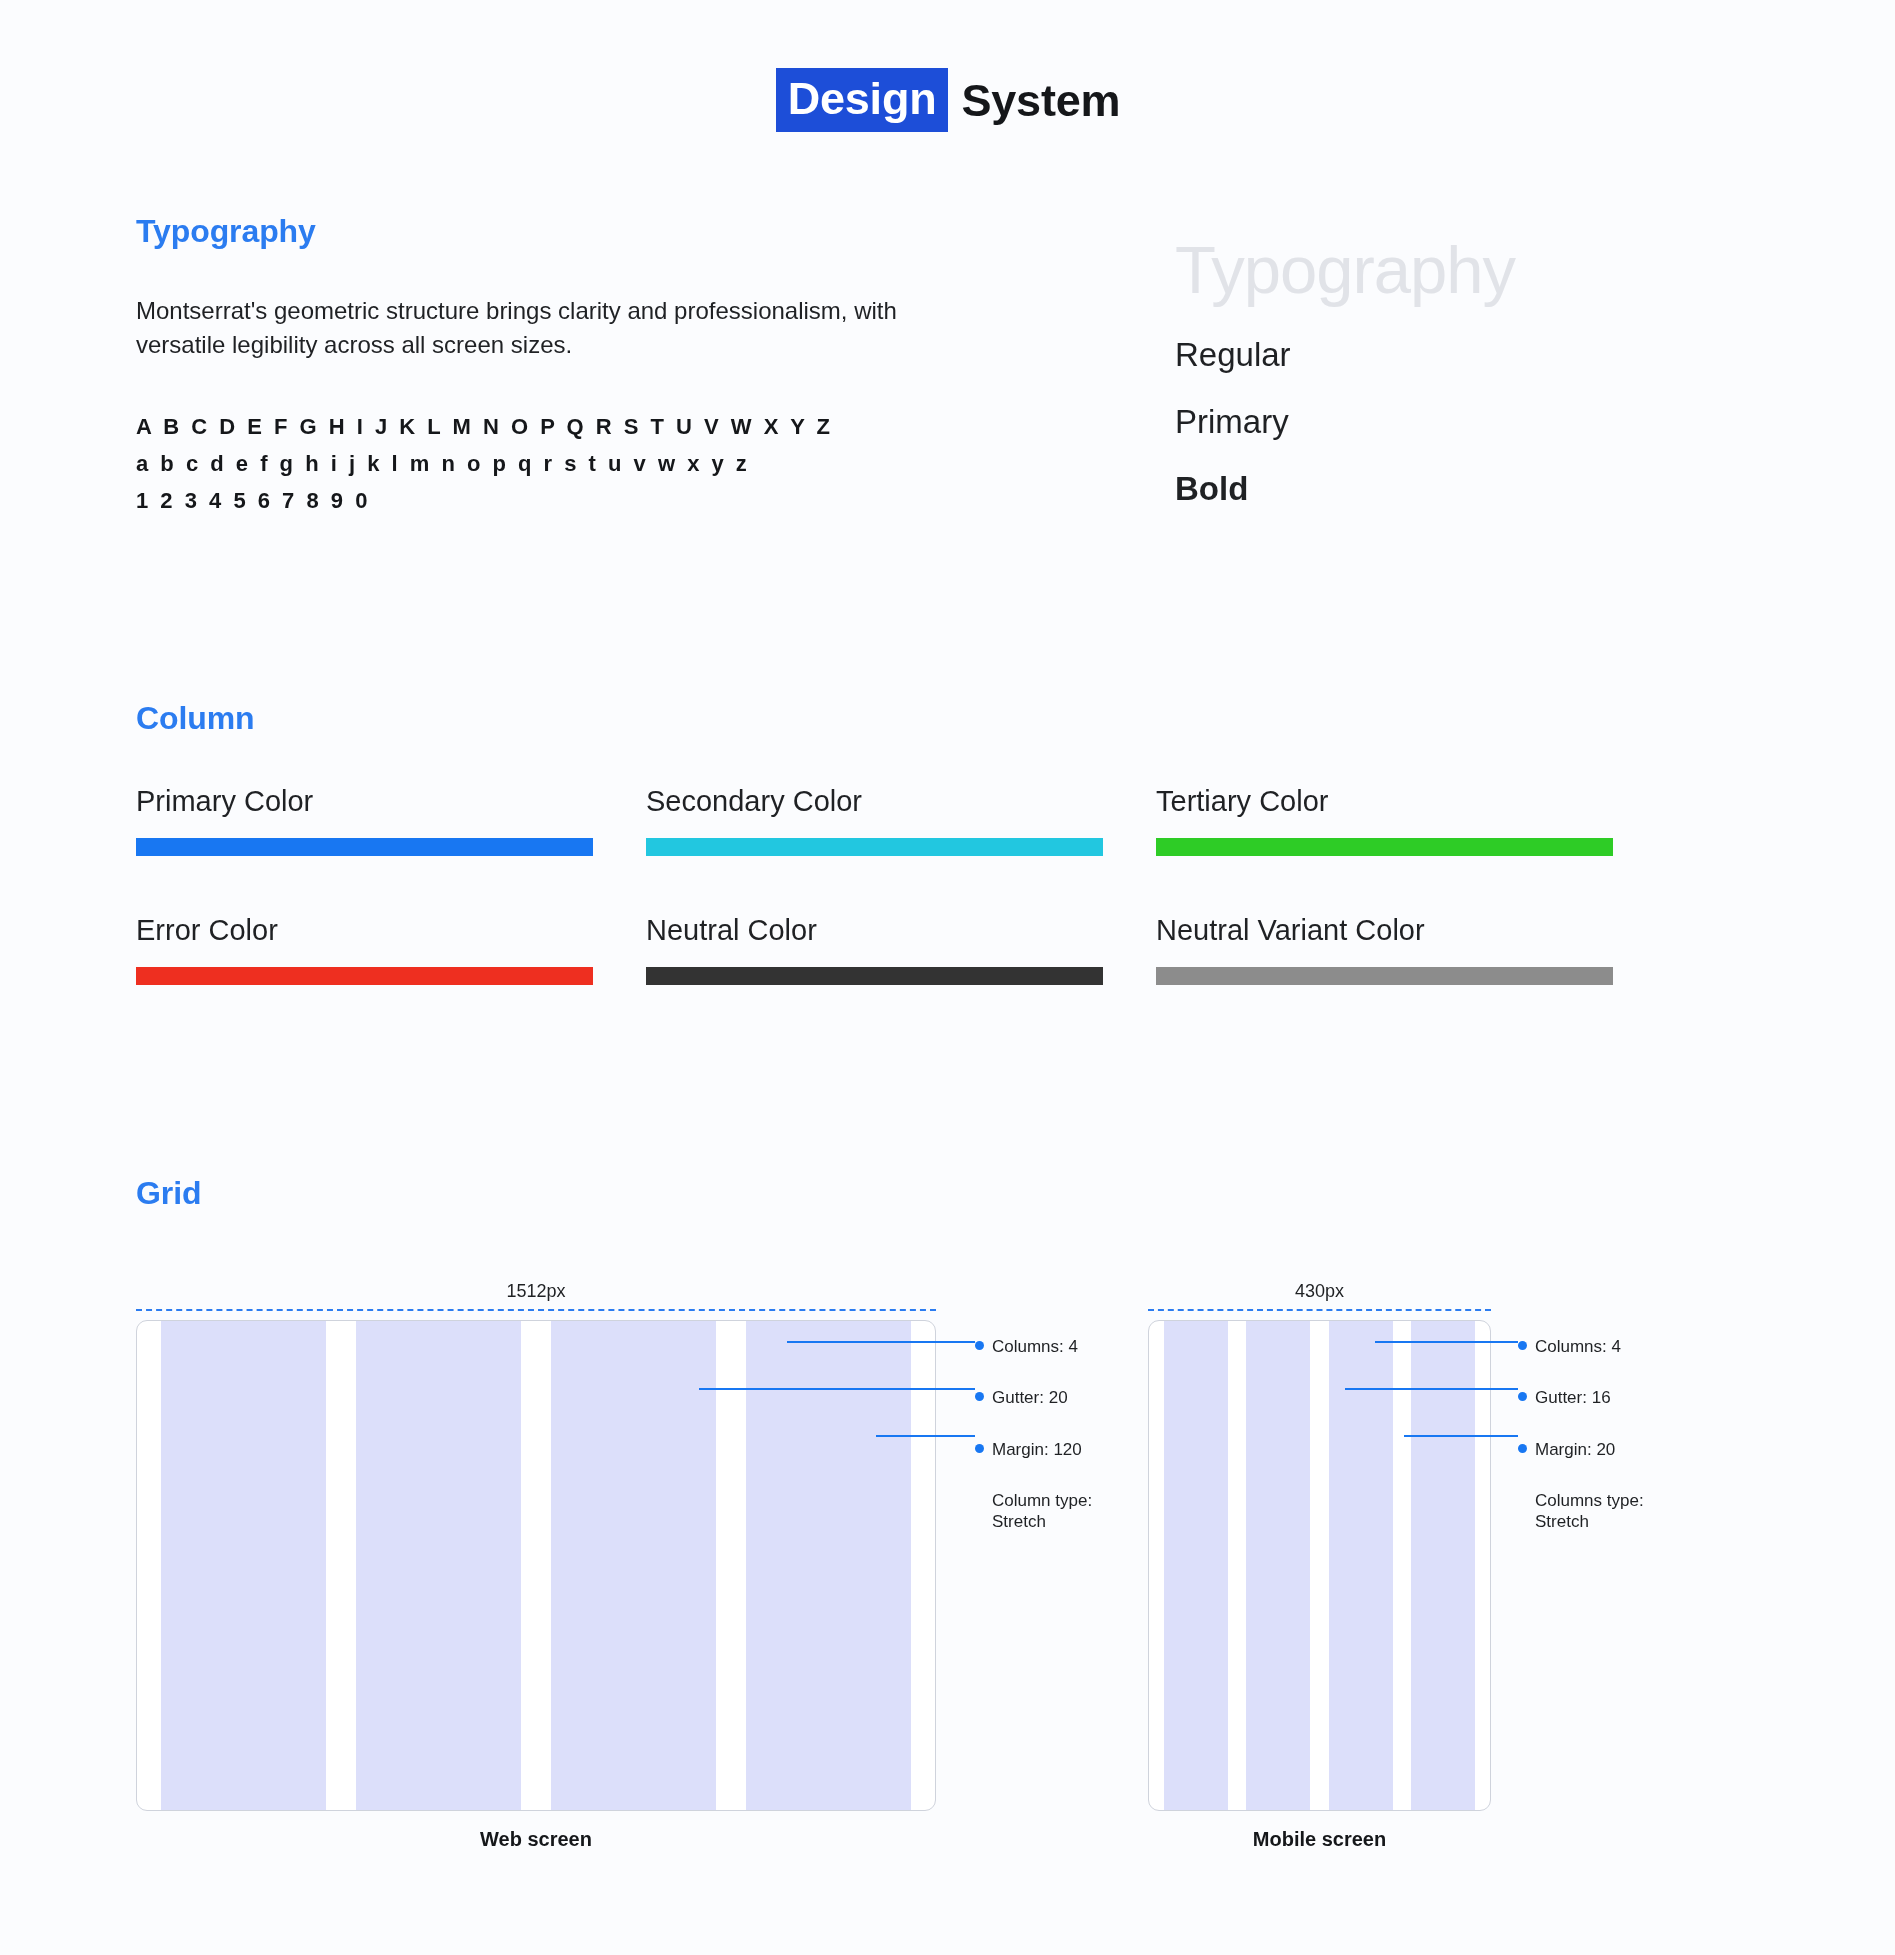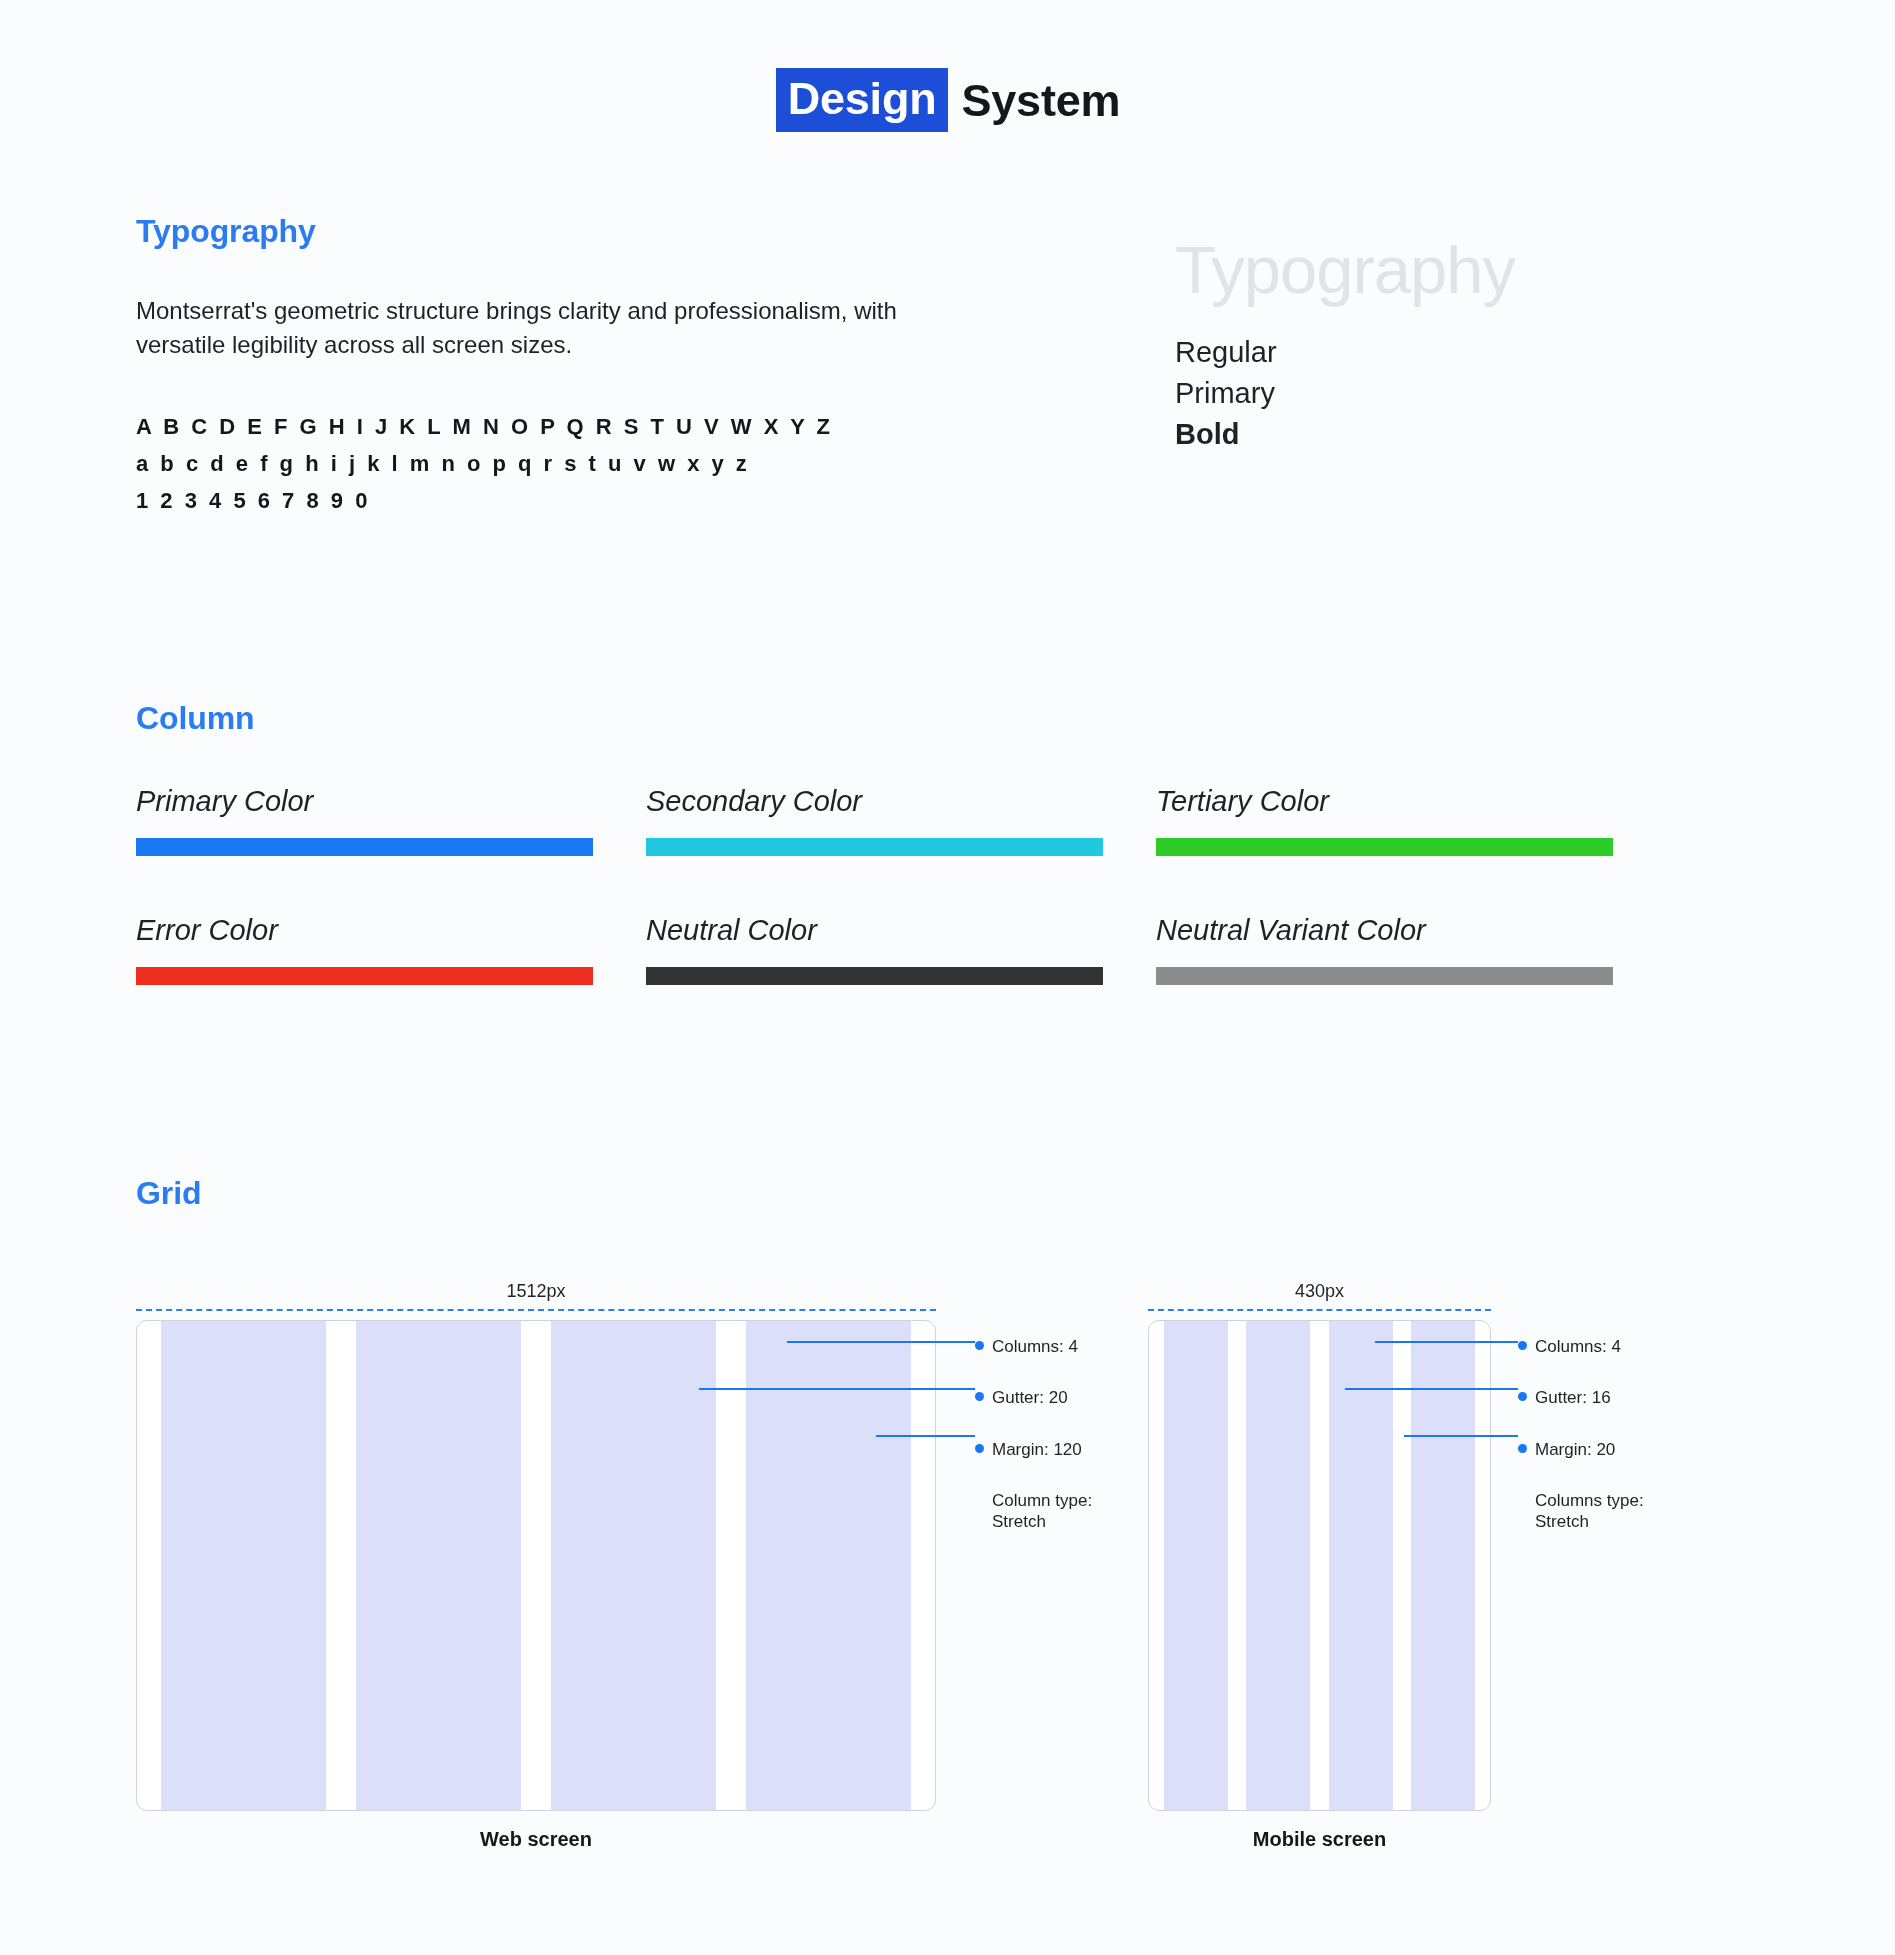--- a/index.html
+++ b/index.html
@@ -82,41 +82,41 @@
     font-size: 67px;
     color: #e1e3e8;
     line-height: 1;
     letter-spacing: -1px;
     white-space: nowrap;
   }
   .weights {
     margin-top: 29px;
   }
   .weight {
-    font-size: 29px;
+    font-size: 33px;
     line-height: 1.42;
     color: #1f2124;
+    margin-top: 20px;
   }
   .weight.medium { font-weight: 500; }
   .weight.bold { font-weight: bold; }
 
   
   .colors {
     position: absolute;
     left: 136px;
     top: 700px;
     width: 1530px;
   }
   .color-grid {
     margin-top: 49px;
     display: grid;
     grid-template-columns: repeat(3, 1fr);
     column-gap: 0px;
     row-gap: 0px;
-    font-style: italic;
   }
   .color-cell {
     width: 466px;
   }
   .color-label {
     font-size: 29px;
     color: #1f2124;
     line-height: 1.1;
     white-space: nowrap;
   }

